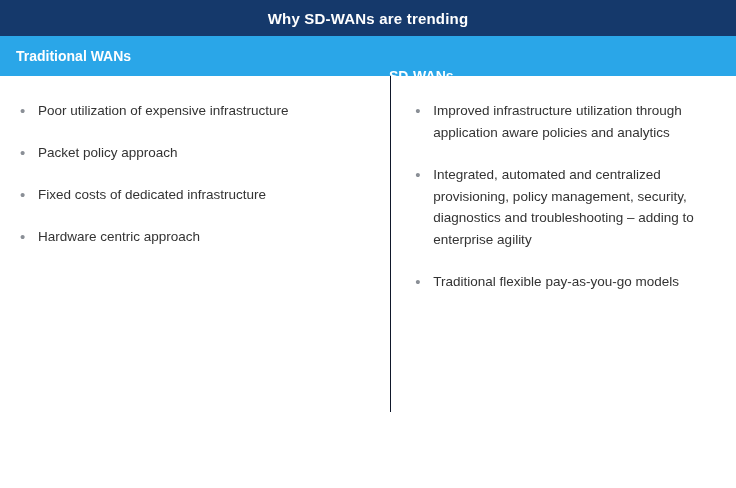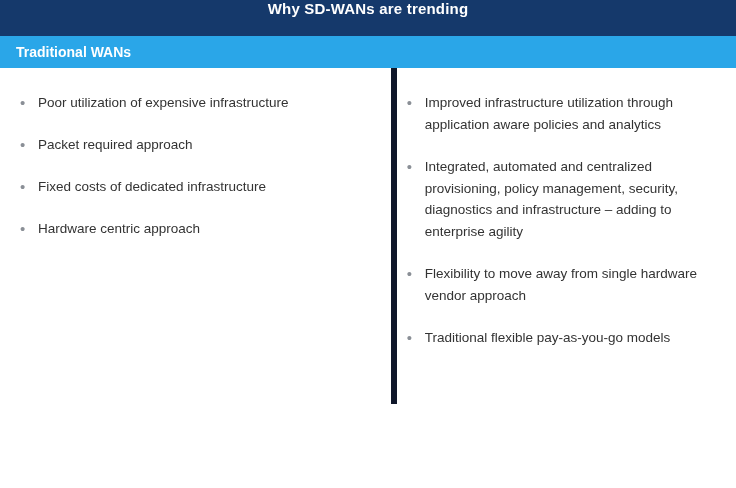--- a/index.html
+++ b/index.html
@@ -17,28 +17,29 @@
     width: 736px;
     height: 488px;
     position: relative;
     box-sizing: border-box;
   }
   .title-bar {
     height: 36px;
     background: #15396b;
     color: #ffffff;
     display: flex;
+    align-items: center;
     justify-content: center;
     font-size: 15px;
     font-weight: bold;
     letter-spacing: 0.2px;
   }
   .header-row {
     display: flex;
-    height: 32px;
+    height: 40px;
     background: #2aa6e8;
   }
   .header-cell {
     flex: 1 1 50%;
     display: flex;
     align-items: center;
     color: #ffffff;
     font-size: 14px;
     font-weight: bold;
     box-sizing: border-box;
@@ -54,22 +55,22 @@
     height: 336px;
     box-sizing: border-box;
     gap: 45px;
   }
   .body-cell {
     flex: 1 1 50%;
     box-sizing: border-box;
     padding: 24px 18px 10px 18px;
   }
   .body-cell.right {
-    border-left: 6px solid #0f172a;
-    padding-left: 8px;
+    border-left: 1px solid #0f172a;
+    padding-left: 22px;
   }
   ul.bullets {
     list-style: none;
     margin: 0;
     padding: 0;
   }
   ul.bullets li {
     position: relative;
     padding-left: 20px;
     margin-bottom: 20px;
@@ -103,29 +104,28 @@
     <div class="header-cell right">
       <span>SD-WANs</span>
     </div>
   </div>
 
   <div class="body-row">
 
     <div class="body-cell left">
       <ul class="bullets">
         <li>Poor utilization of expensive infrastructure</li>
-        <li>Packet required approach</li>
+        <li>Packet policy approach</li>
         <li>Fixed costs of dedicated infrastructure</li>
         <li>Hardware centric approach</li>
       </ul>
     </div>
 
     <div class="body-cell right">
       <ul class="bullets">
         <li>Improved infrastructure utilization through application aware policies and analytics</li>
-        <li>Integrated, automated and centralized provisioning, policy management, security, diagnostics and infrastructure – adding to enterprise agility</li>
-        <li>Flexibility to move away from single hardware vendor approach</li>
+        <li>Integrated, automated and centralized provisioning, policy management, security, diagnostics and troubleshooting – adding to enterprise agility</li>
         <li>Traditional flexible pay-as-you-go models</li>
       </ul>
     </div>
 
   </div>
 </div>
 
 </body></html>

